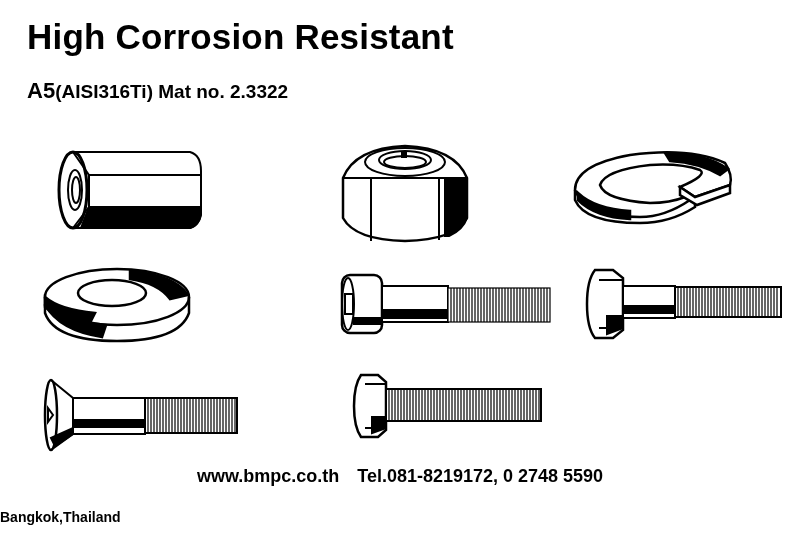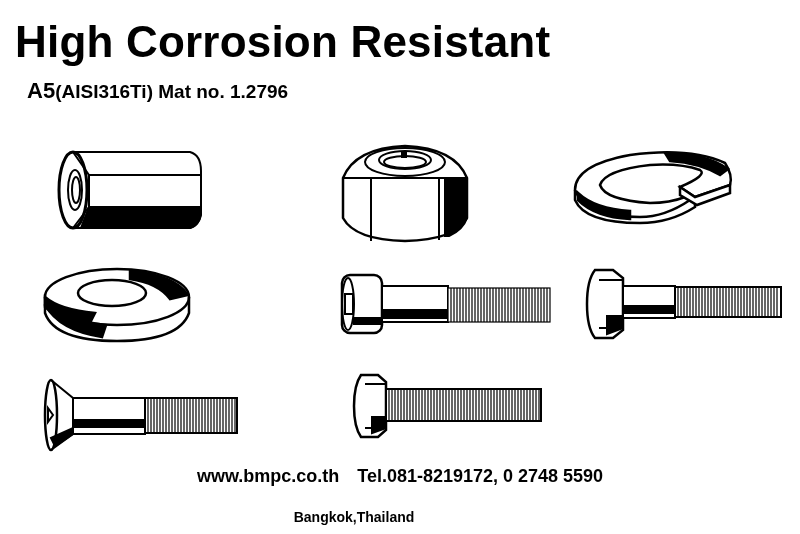--- a/index.html
+++ b/index.html
@@ -1,32 +1,32 @@
 <!DOCTYPE html>
 <html><head>
 <meta charset="utf-8">
 <style>
   html, body { margin:0; padding:0; background:#ffffff; }
   body { width:800px; height:534px; position:relative; overflow:hidden; font-family:"Liberation Sans", sans-serif; color:#000; }
-  .title { position:absolute; left:15px; top:17px; font-size:44px; font-weight:bold; letter-spacing:0.2px; white-space:nowrap; }
+  .title { position:absolute; left:27px; top:17px; font-size:35px; font-weight:bold; letter-spacing:0.2px; white-space:nowrap; }
   .subtitle { position:absolute; left:27px; top:78px; font-weight:bold; white-space:nowrap; }
   .subtitle .grade { font-size:22px; }
   .subtitle .spec { font-size:19px; }
   .part { position:absolute; }
   .part svg { display:block; }
   .contact { position:absolute; left:0; width:800px; top:466px; text-align:center; font-size:18px; font-weight:bold; white-space:nowrap; }
   .contact .web { margin-right:18px; }
-  .location { position:absolute; left:0; width:708px; top:509px; text-align:center; font-size:14px; font-weight:bold; }
+  .location { position:absolute; left:0; width:708px; top:509px; font-size:14px; font-weight:bold; }
 </style>
 </head>
 <body>
 
 <div class="title">High Corrosion Resistant</div>
 <div class="subtitle">
-  <span class="grade">A5</span><span class="spec">(AISI316Ti) Mat no. 1.2796</span>
+  <span class="grade">A5</span><span class="spec">(AISI316Ti) Mat no. 2.3322</span>
 </div>
 
 <div class="part" style="left:55px;top:145px;">
   <svg width="150" height="90" viewBox="0 0 150 90">
     <g fill="none" stroke="#000" stroke-width="2">
       <ellipse cx="18" cy="45" rx="14" ry="38" fill="#fff" stroke-width="3"></ellipse>
       <ellipse cx="20" cy="45" rx="7" ry="20"></ellipse>
       <ellipse cx="21" cy="45" rx="4" ry="13"></ellipse>
       <path d="M18 7 L135 7 Q146 10 146 26 L146 64 Q146 80 135 83 L18 83"></path>
       <line x1="34" y1="30" x2="146" y2="30"></line>

